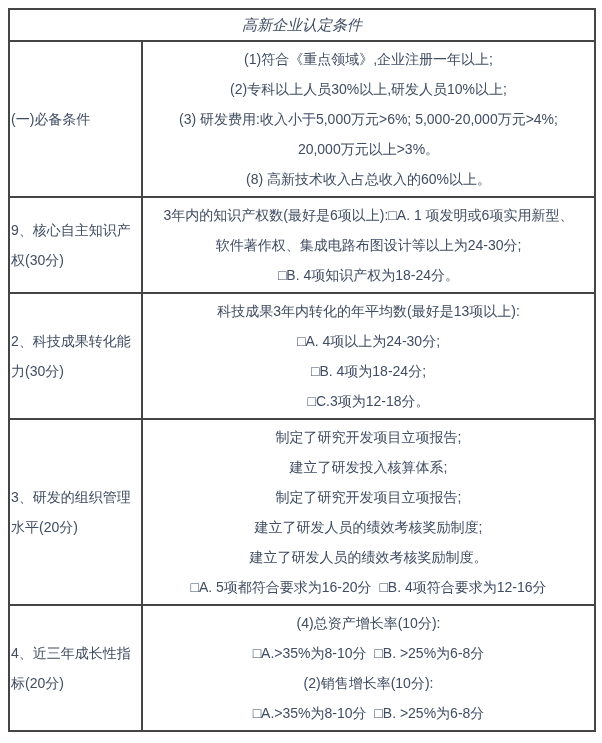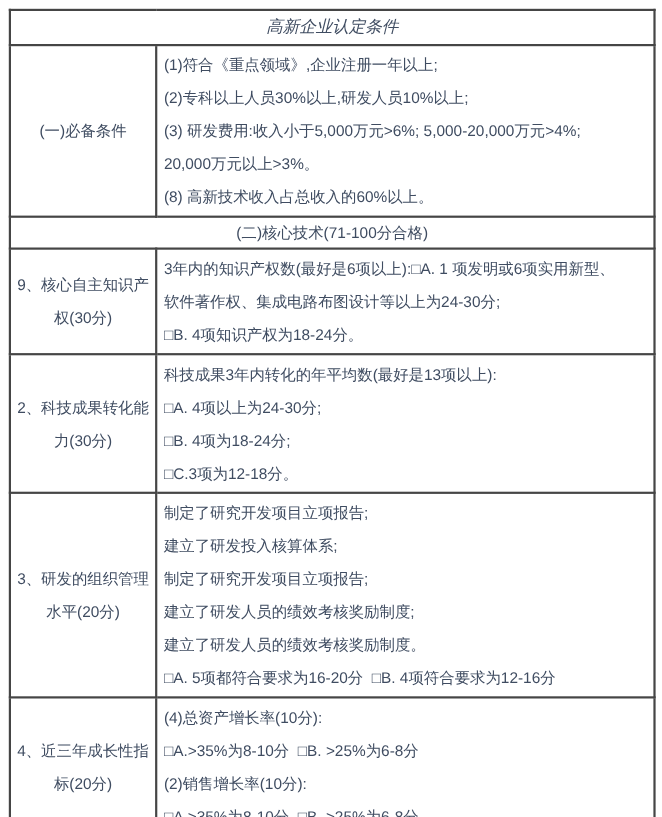--- a/index.html
+++ b/index.html
@@ -35,32 +35,33 @@
     padding: 0;
     font-style: italic;
   }
   td.section-cell {
     text-align: center;
     height: 27px;
     line-height: 27px;
     padding: 0;
   }
   td.label-cell {
-    text-align: center;
+    text-align: left;
     padding: 2px 1px;
     line-height: 30px;
   }
   td.content-cell {
     padding: 2px 6px;
   }
   td.content-cell p {
     margin: 0;
     line-height: 30px;
     white-space: pre-wrap;
     word-break: normal;
+    text-align: center;
   }
 </style>
 </head>
 <body>
 
 <table class="doc-table">
   <colgroup>
     <col style="width:133px">
     <col style="width:453px">
   </colgroup>
@@ -73,23 +74,20 @@
       <td class="label-cell">(一)必备条件</td>
       <td class="content-cell">
         <p>(1)符合《重点领域》,企业注册一年以上;</p>
         <p>(2)专科以上人员30%以上,研发人员10%以上;</p>
         <p>(3) 研发费用:收入小于5,000万元&gt;6%; 5,000-20,000万元&gt;4%;</p>
         <p>20,000万元以上&gt;3%。</p>
         <p>(8) 高新技术收入占总收入的60%以上。</p>
       </td>
     </tr>
 
-    <tr>
-      <td colspan="2" class="section-cell">(二)核心技术(71-100分合格)</td>
-    </tr>
 
     <tr>
       <td class="label-cell">9、核心自主知识产权(30分)</td>
       <td class="content-cell">
         <p>3年内的知识产权数(最好是6项以上):□A. 1 项发明或6项实用新型、</p>
         <p>软件著作权、集成电路布图设计等以上为24-30分;</p>
         <p>□B. 4项知识产权为18-24分。</p>
       </td>
     </tr>
 

